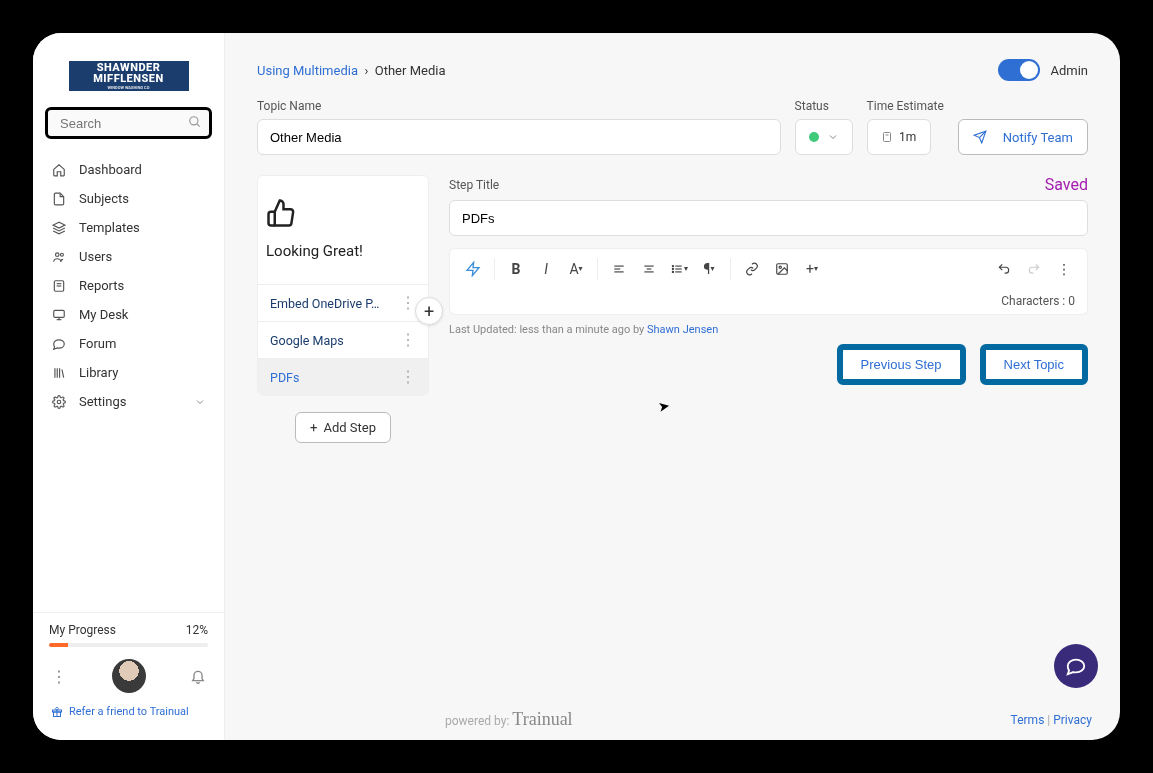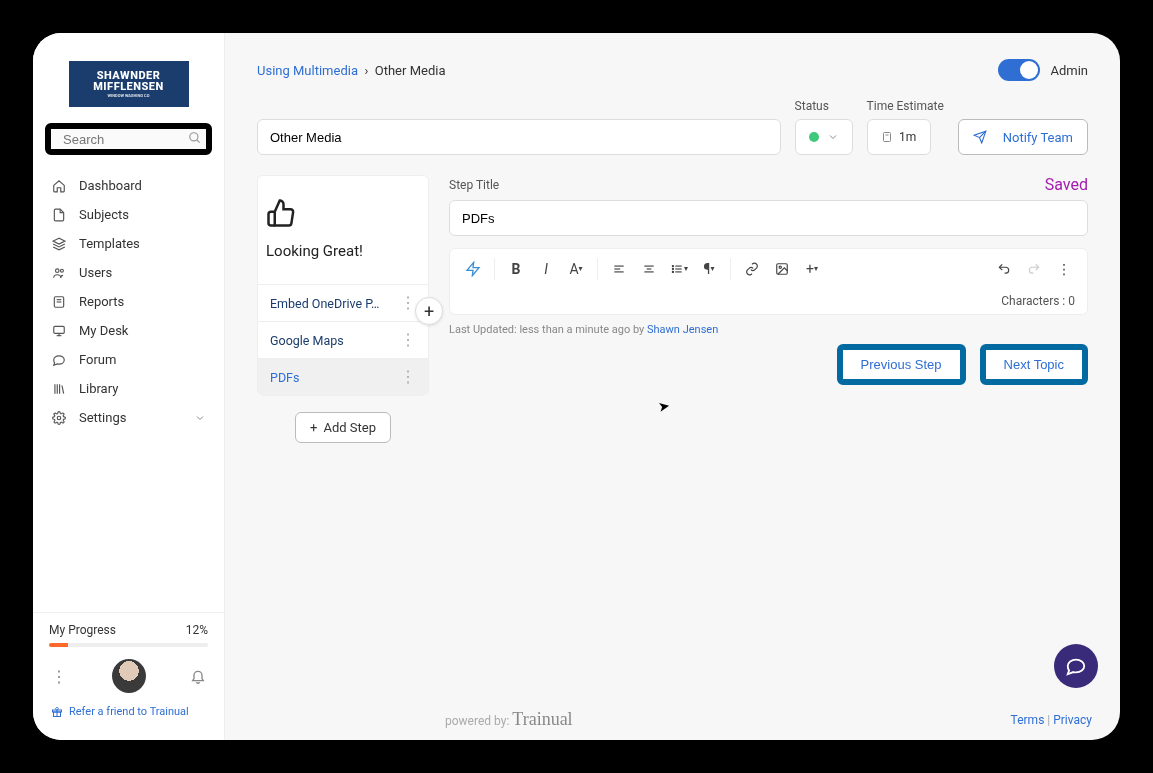--- a/index.html
+++ b/index.html
@@ -28,41 +28,41 @@
     width: 192px;
     background: #fff;
     display: flex;
     flex-direction: column;
     padding: 28px 0 12px 0;
     border-right: 1px solid #eee;
   }
   .logo {
     margin: 0 auto 16px;
     width: 120px;
-    height: 46px;
+    height: 30px;
     background: #1a3d6d;
     color: #fff;
     display: flex;
     flex-direction: column;
     align-items: center;
     justify-content: center;
     font-weight: 800;
     font-size: 11px;
     letter-spacing: 0.5px;
     line-height: 1.05;
   }
   .logo .sub { font-size: 4px; opacity: .8; margin-top:1px; letter-spacing: 0; }
   .search-box {
     margin: 0 12px 12px;
     position: relative;
   }
   .search-box input {
     width: 100%;
     height: 32px;
-    border: 6px solid #000000;
+    border: 3px solid #000000;
     border-radius: 6px;
     padding: 0 30px 0 12px;
     font-size: 13px;
     background: #fafafa;
     color: #ef4444;
   }
   .search-box .s-icon {
     position: absolute;
     right: 10px;
     top: 8px;
@@ -514,20 +514,21 @@
       <div class="admin-toggle">
         <div class="toggle">
             <div class="knob"></div>
           </div>
         <span>Admin</span>
       </div>
     </div>
 
     <div class="meta-row">
       <div class="meta-col label">
+        <span class="meta-label">Topic Name</span>
         <input class="topic-input" type="text" value="Other Media" style="">
       </div>
       <div class="meta-col">
         <span class="meta-label">Status</span>
         <div class="status-box">
           <span class="dot"></span>
           <span style="color:#888;">
               <svg width="12" height="12" viewBox="0 0 24 24" fill="none" stroke="currentColor" stroke-width="2">
                 <polyline points="6 9 12 15 18 9"></polyline>
               </svg>

